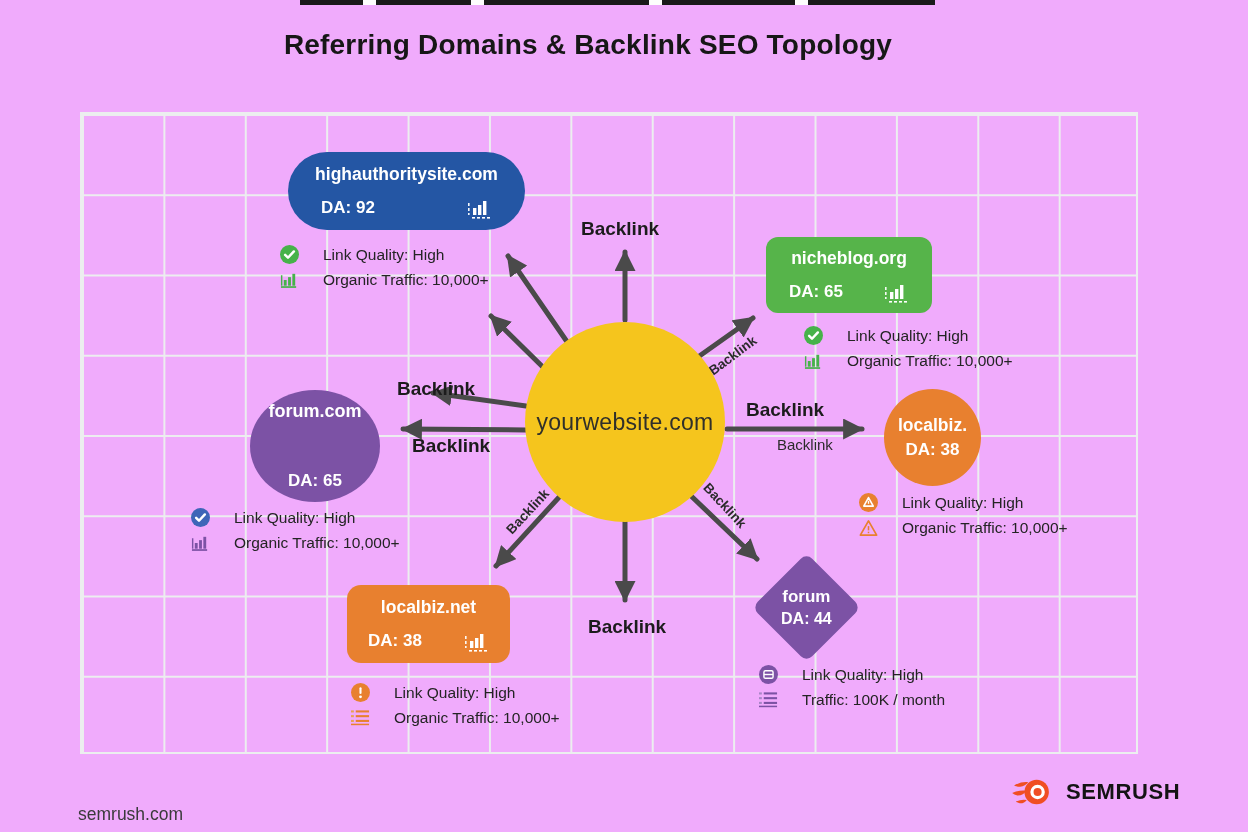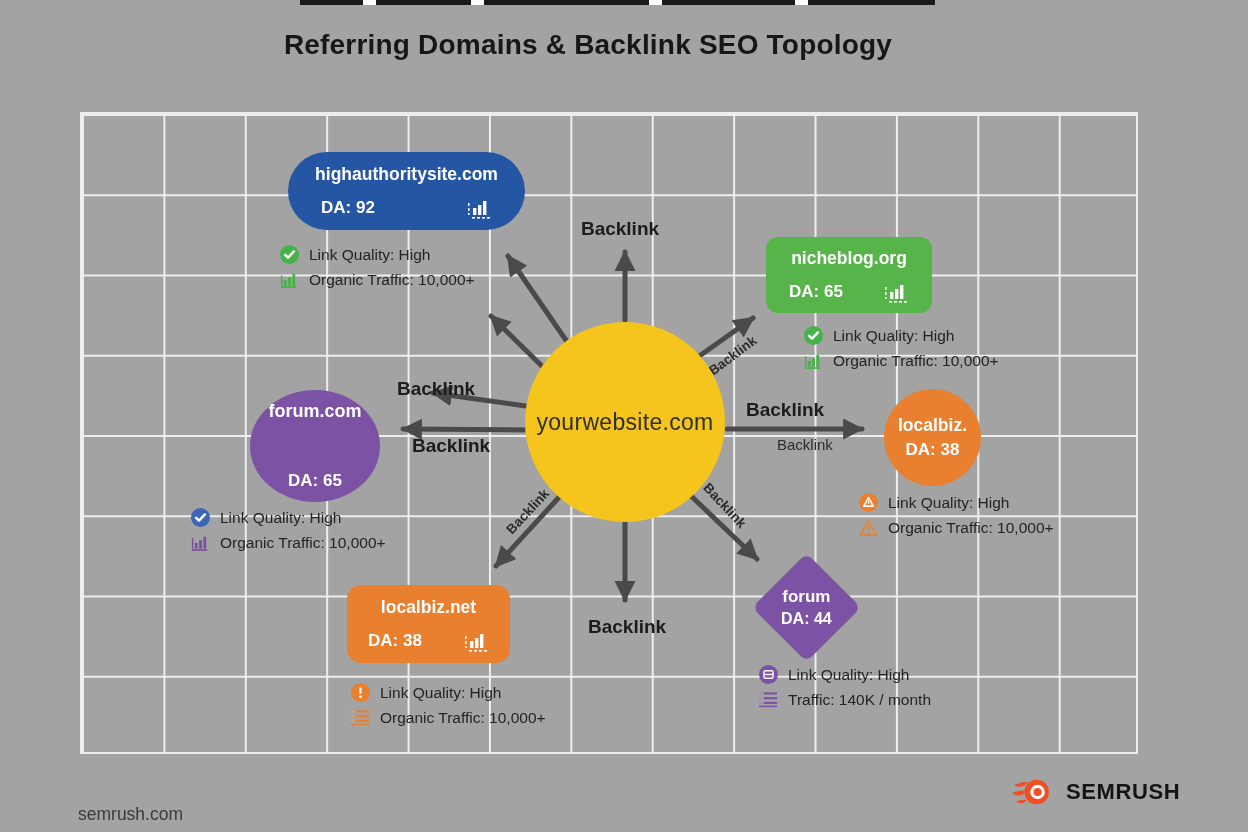--- a/index.html
+++ b/index.html
@@ -1,18 +1,18 @@
 <!DOCTYPE html>
 <html><head>
 <meta charset="utf-8">
 <style>
   * { margin:0; padding:0; box-sizing:border-box; }
   html,body { background:#ffffff; }
   body { font-family:"Liberation Sans","DejaVu Sans",sans-serif; }
-  #canvas { position:relative; width:1248px; height:832px; background:#a3a3a3; overflow:hidden; }
+  #canvas { position:relative; width:1248px; height:832px; background:#f0abfc; overflow:hidden; }
 
   .top-crop-bar { position:absolute; left:300px; top:0; width:635px; height:5px;
     background:linear-gradient(90deg,#1a1a1a 0 10%,#fdfdfd 10% 12%,#1a1a1a 12% 27%,#fdfdfd 27% 29%,#1a1a1a 29% 55%,#fdfdfd 55% 57%,#1a1a1a 57% 78%,#fdfdfd 78% 80%,#1a1a1a 80% 100%); }
 
   .title { position:absolute; left:174px; top:29px; width:828px; text-align:center;
     font-size:28px; font-weight:700; color:#171717; letter-spacing:0.2px; }
 
   .grid { position:absolute; left:80px; top:112px; width:1058px; height:642px;
     border:2px solid #ECEEEF;
     background-image:linear-gradient(#ECEEEF 2px, transparent 2px),
@@ -44,21 +44,21 @@
     background:#7C52A5; transform:rotate(45deg); }
   .diamond-inner { transform:rotate(-45deg); display:flex; flex-direction:column; align-items:center; }
   .diamond-inner .dom { font-size:17px; }
   .diamond-inner .da { font-size:16px; margin-top:3px; }
 
   .center-node { position:absolute; left:525px; top:322px; width:200px; height:200px;
     border-radius:50%; background:#F5C51D; display:flex; align-items:center; justify-content:center; }
   .center-node .lbl { font-size:23px; color:#30302a; letter-spacing:0.3px;text-align:right; }
 
   .ann { position:absolute; display:flex; flex-direction:column; gap:6px; }
-  .ann-row { display:flex; align-items:center; gap:10px; height:19px; }
+  .ann-row { display:flex; align-items:center; gap:24px; height:19px; }
   .ann-row .txt { font-size:15.5px; color:#242424; white-space:nowrap; }
   .ann-row svg { flex:0 0 auto; }
 
   .blabel { position:absolute; font-size:19px; font-weight:700; color:#1c1c1c; white-space:nowrap; }
   .blabel-sm { position:absolute; font-size:15px; font-weight:500; color:#2b2b2b; white-space:nowrap; }
   .rlabel { position:absolute; font-size:13.5px; font-weight:600; color:#2b2b2b; white-space:nowrap; }
 
   .footer-site { position:absolute; left:78px; top:782px; font-size:17.5px; color:#3a3a3a;margin-top:22px; }
   .brand { position:absolute; left:1012px; top:776px; display:flex; align-items:center; gap:16px; }
   .brand .word { font-size:22px; font-weight:800; color:#141414; letter-spacing:0.6px; }
@@ -326,21 +326,21 @@
             <rect x="0" y="6" width="3" height="2.2"></rect>
             <rect x="0" y="11" width="3" height="2.2"></rect>
           </g>
         <g fill="#7C52A5">
             <rect x="5" y="1" width="14" height="2.2"></rect>
             <rect x="5" y="6" width="14" height="2.2"></rect>
             <rect x="5" y="11" width="14" height="2.2"></rect>
             <rect x="0" y="15" width="19" height="1.6"></rect>
           </g>
       </svg>
-      <span class="txt">Traffic: 140K / month</span>
+      <span class="txt">Traffic: 100K / month</span>
     </div>
   </div>
 
   <div class="footer-site">semrush.com</div>
   <div class="brand">
     <svg width="38" height="32" viewBox="0 0 40 34">
       <path d="M2 10 Q10 5.5 17 6.5 Q14 11 8.5 11.5 Q4.5 11.2 2 10 Z" fill="#F04E23"></path>
       <path d="M0 18 Q8 14.5 15 15.5 Q12 21 5.5 20.8 Q2 20 0 18 Z" fill="#F04E23"></path>
       <path d="M4 27 Q10 24.5 15.5 25.5 Q12.5 29.5 8 29 Q5.5 28.3 4 27 Z" fill="#F04E23"></path>
       <circle cx="26" cy="17" r="13" fill="#F04E23"></circle>

